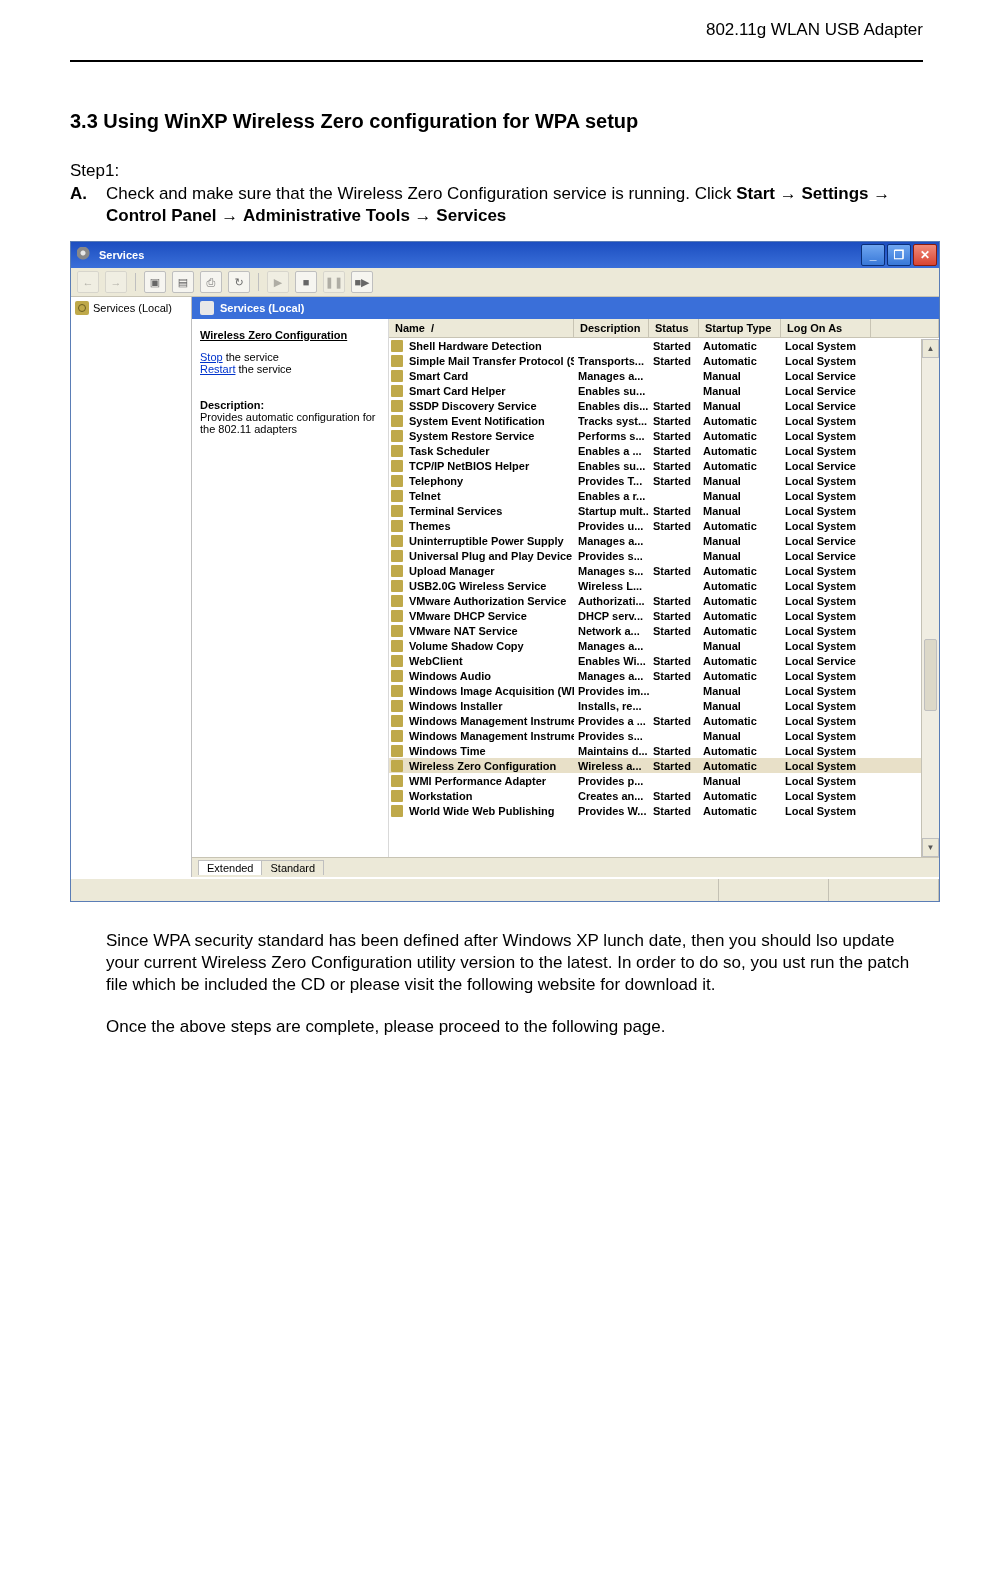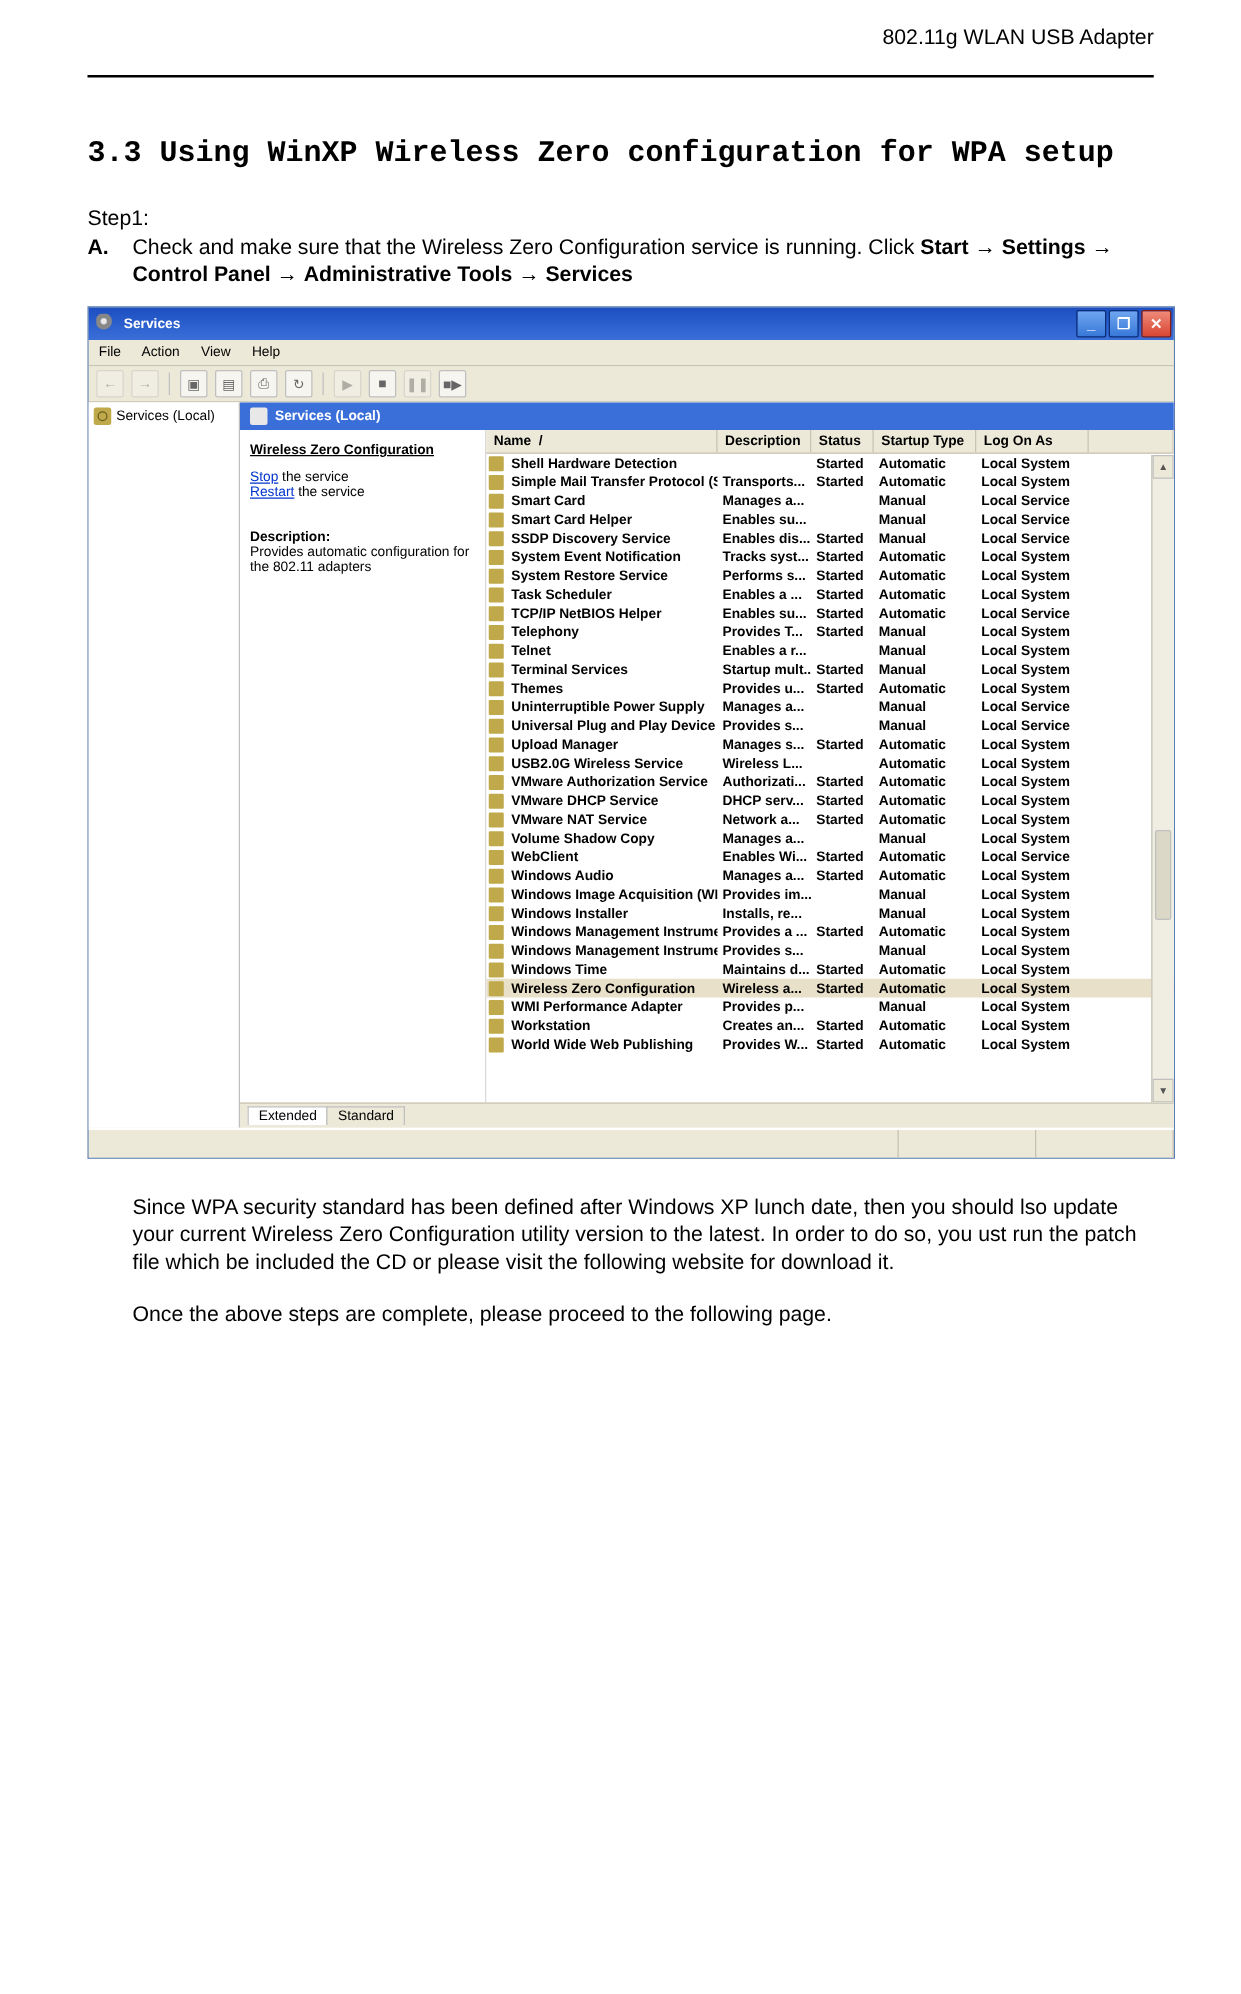--- a/index.html
+++ b/index.html
@@ -1,18 +1,18 @@
 <!DOCTYPE html>
 <html><head>
 <meta charset="utf-8">
 <style>
   body { margin:0; padding:0; font-family: Arial, Helvetica, sans-serif; background:#fff; width:993px; }
   .page { padding: 20px 70px 40px 70px; }
   .header-right { text-align:right; font-size:17px; padding-bottom:20px; border-bottom:2px solid #000;}
-  h2.section { font-size:24px; font-weight:bold; margin:48px 0 28px 0;font-family:Liberation Mono, monospace; }
+  h2.section { font-size:20px; font-weight:bold; margin:48px 0 28px 0; }
   .step-label { font-size:17px; margin:0 0 2px 0; }
   .instr-row { display:flex; font-size:17px; line-height:1.3; }
   .instr-bullet { width:36px; flex:0 0 36px; font-weight:bold; }
   .instr-body { flex:1; }
   .instr-body b { font-weight:bold; }
   .arrow { font-weight:bold; }
   .screenshot { margin-top:14px; border:1px solid #5a7db6; width:870px; box-sizing:border-box; font-family: Tahoma, sans-serif; font-size:11px; background:#ece9d8; }
   .titlebar { display:flex; align-items:center; background:linear-gradient(#1c4ec0,#3a6fd9); color:#fff; height:26px; padding:0 2px 0 6px; font-weight:bold; }
   .titlebar .gear { width:16px; height:16px; margin-right:6px; background:radial-gradient(circle at 6px 6px,#e8e8e8 2px,#888 3px,#888 6px,transparent 7px); border-radius:2px; }
   .titlebar .spacer { flex:1; }
@@ -89,26 +89,20 @@
 
   <div class="screenshot">
     <div class="titlebar">
       <div class="gear"></div>
       <span>Services</span>
       <div class="spacer"></div>
       <div class="winbtn blue">_</div>
       <div class="winbtn blue">❐</div>
       <div class="winbtn red">✕</div>
     </div>
-    <div class="menubar">
-      <span>File</span>
-      <span>Action</span>
-      <span>View</span>
-      <span>Help</span>
-    </div>
     <div class="toolbar">
       <div class="tbtn disabled">←</div>
       <div class="tbtn disabled">→</div>
       <div class="divider"></div>
       <div class="tbtn">▣</div>
       <div class="tbtn">▤</div>
       <div class="tbtn">⎙</div>
       <div class="tbtn">↻</div>
       <div class="divider"></div>
       <div class="tbtn disabled">▶</div>

